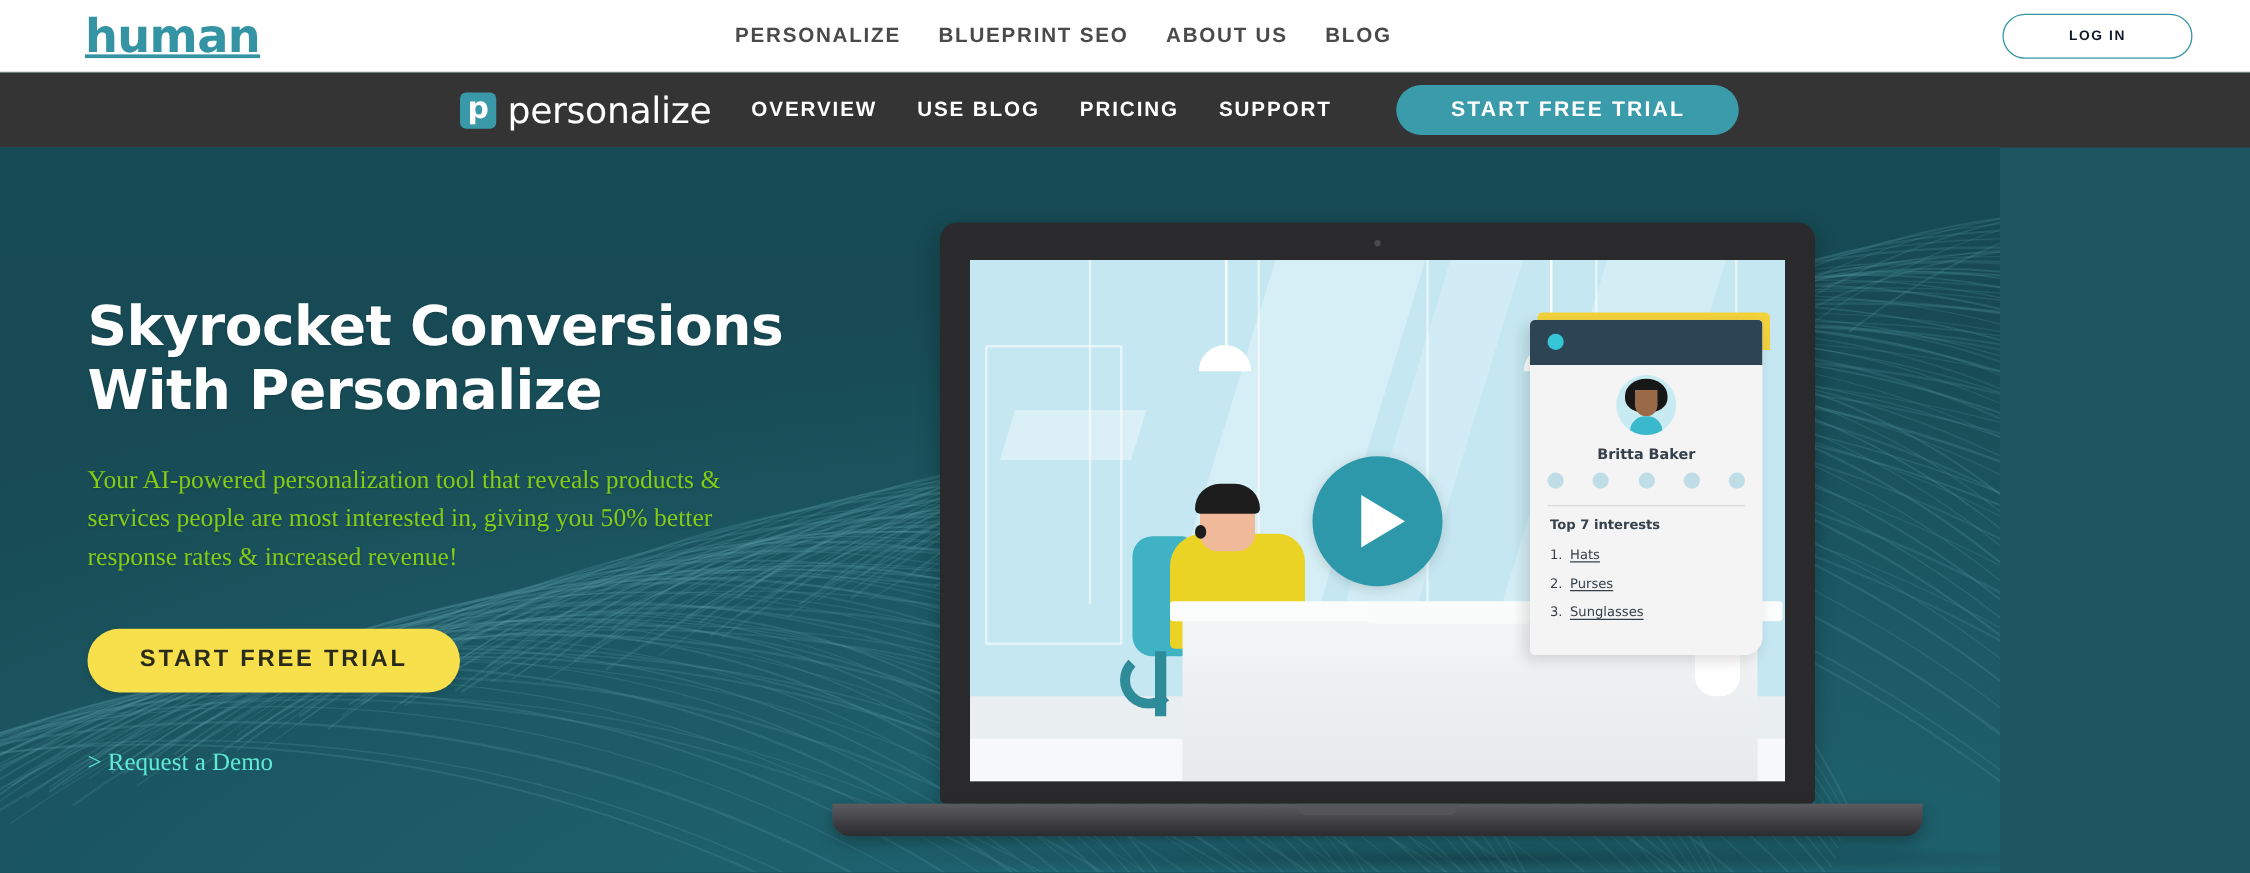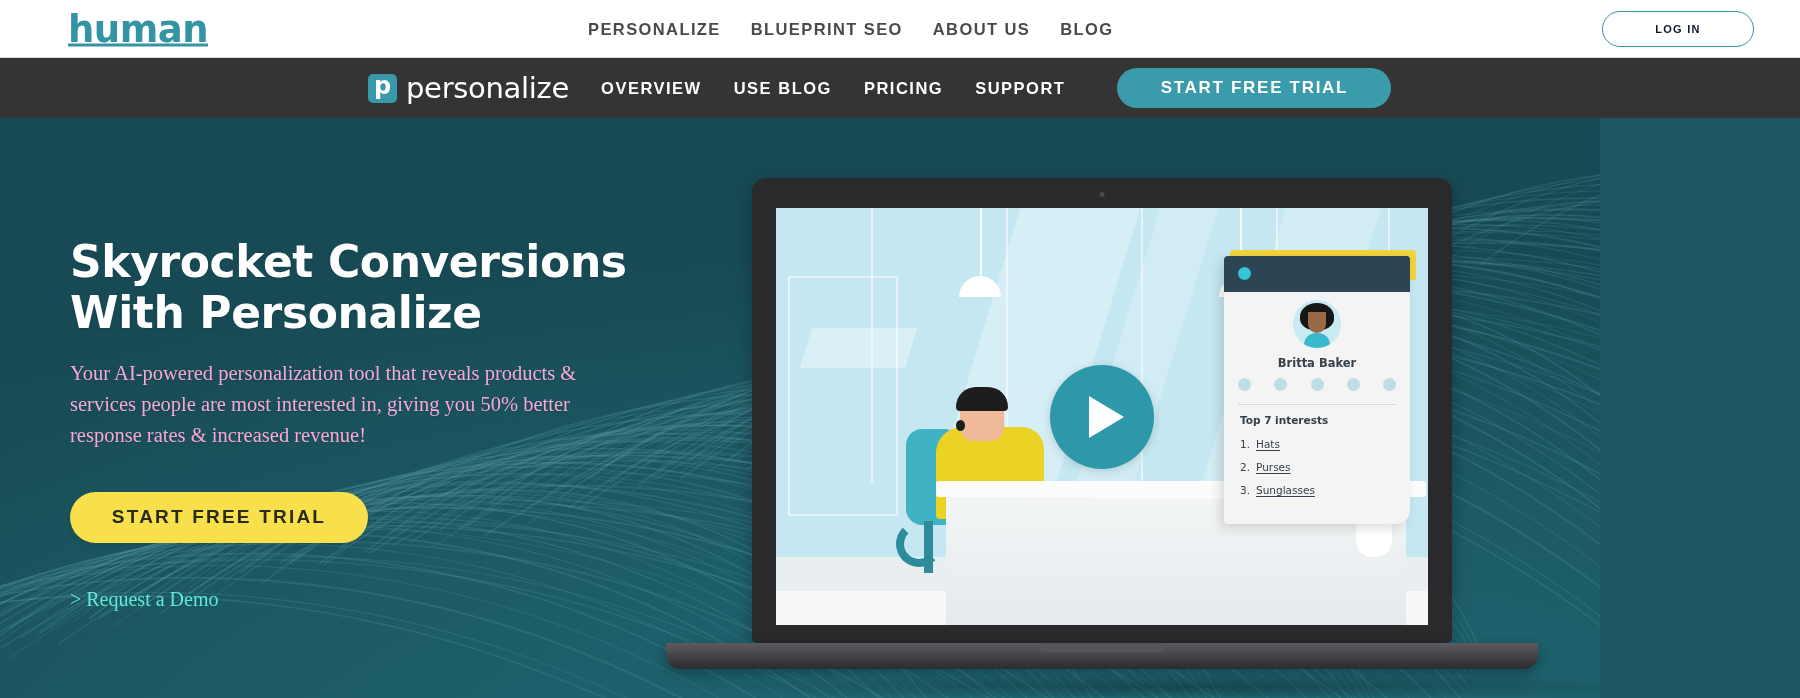--- a/index.html
+++ b/index.html
@@ -104,22 +104,22 @@
 
   .hero-copy { position: absolute; left: 70px; top: 118px; width: 620px; z-index: 5; }
   .hero-h1 {
     color: #ffffff;
     font-size: 44px; font-weight: 700; line-height: 1.16;
     letter-spacing: -0.4px;
     font-family: "DejaVu Sans", sans-serif;
     text-shadow: 0 1px 2px rgba(0,0,0,0.12);
   }
   .hero-p {
-    margin-top: 20px;
-    color: #f9a8d4;
+    margin-top: 31px;
+    color: #84cc16;
     font-size: 20.5px; line-height: 1.52;
     font-family: "Liberation Serif", serif;
     max-width: 540px;
     text-shadow: 0 1px 2px rgba(0,0,0,0.15);
   }
   .cta-yellow {
     margin-top: 40px;
     width: 298px; height: 51px;
     background: #f7e04b; border-radius: 26px; border: none;
     color: #2b2b1c; font-size: 19px; font-weight: 700; letter-spacing: 2.2px;

